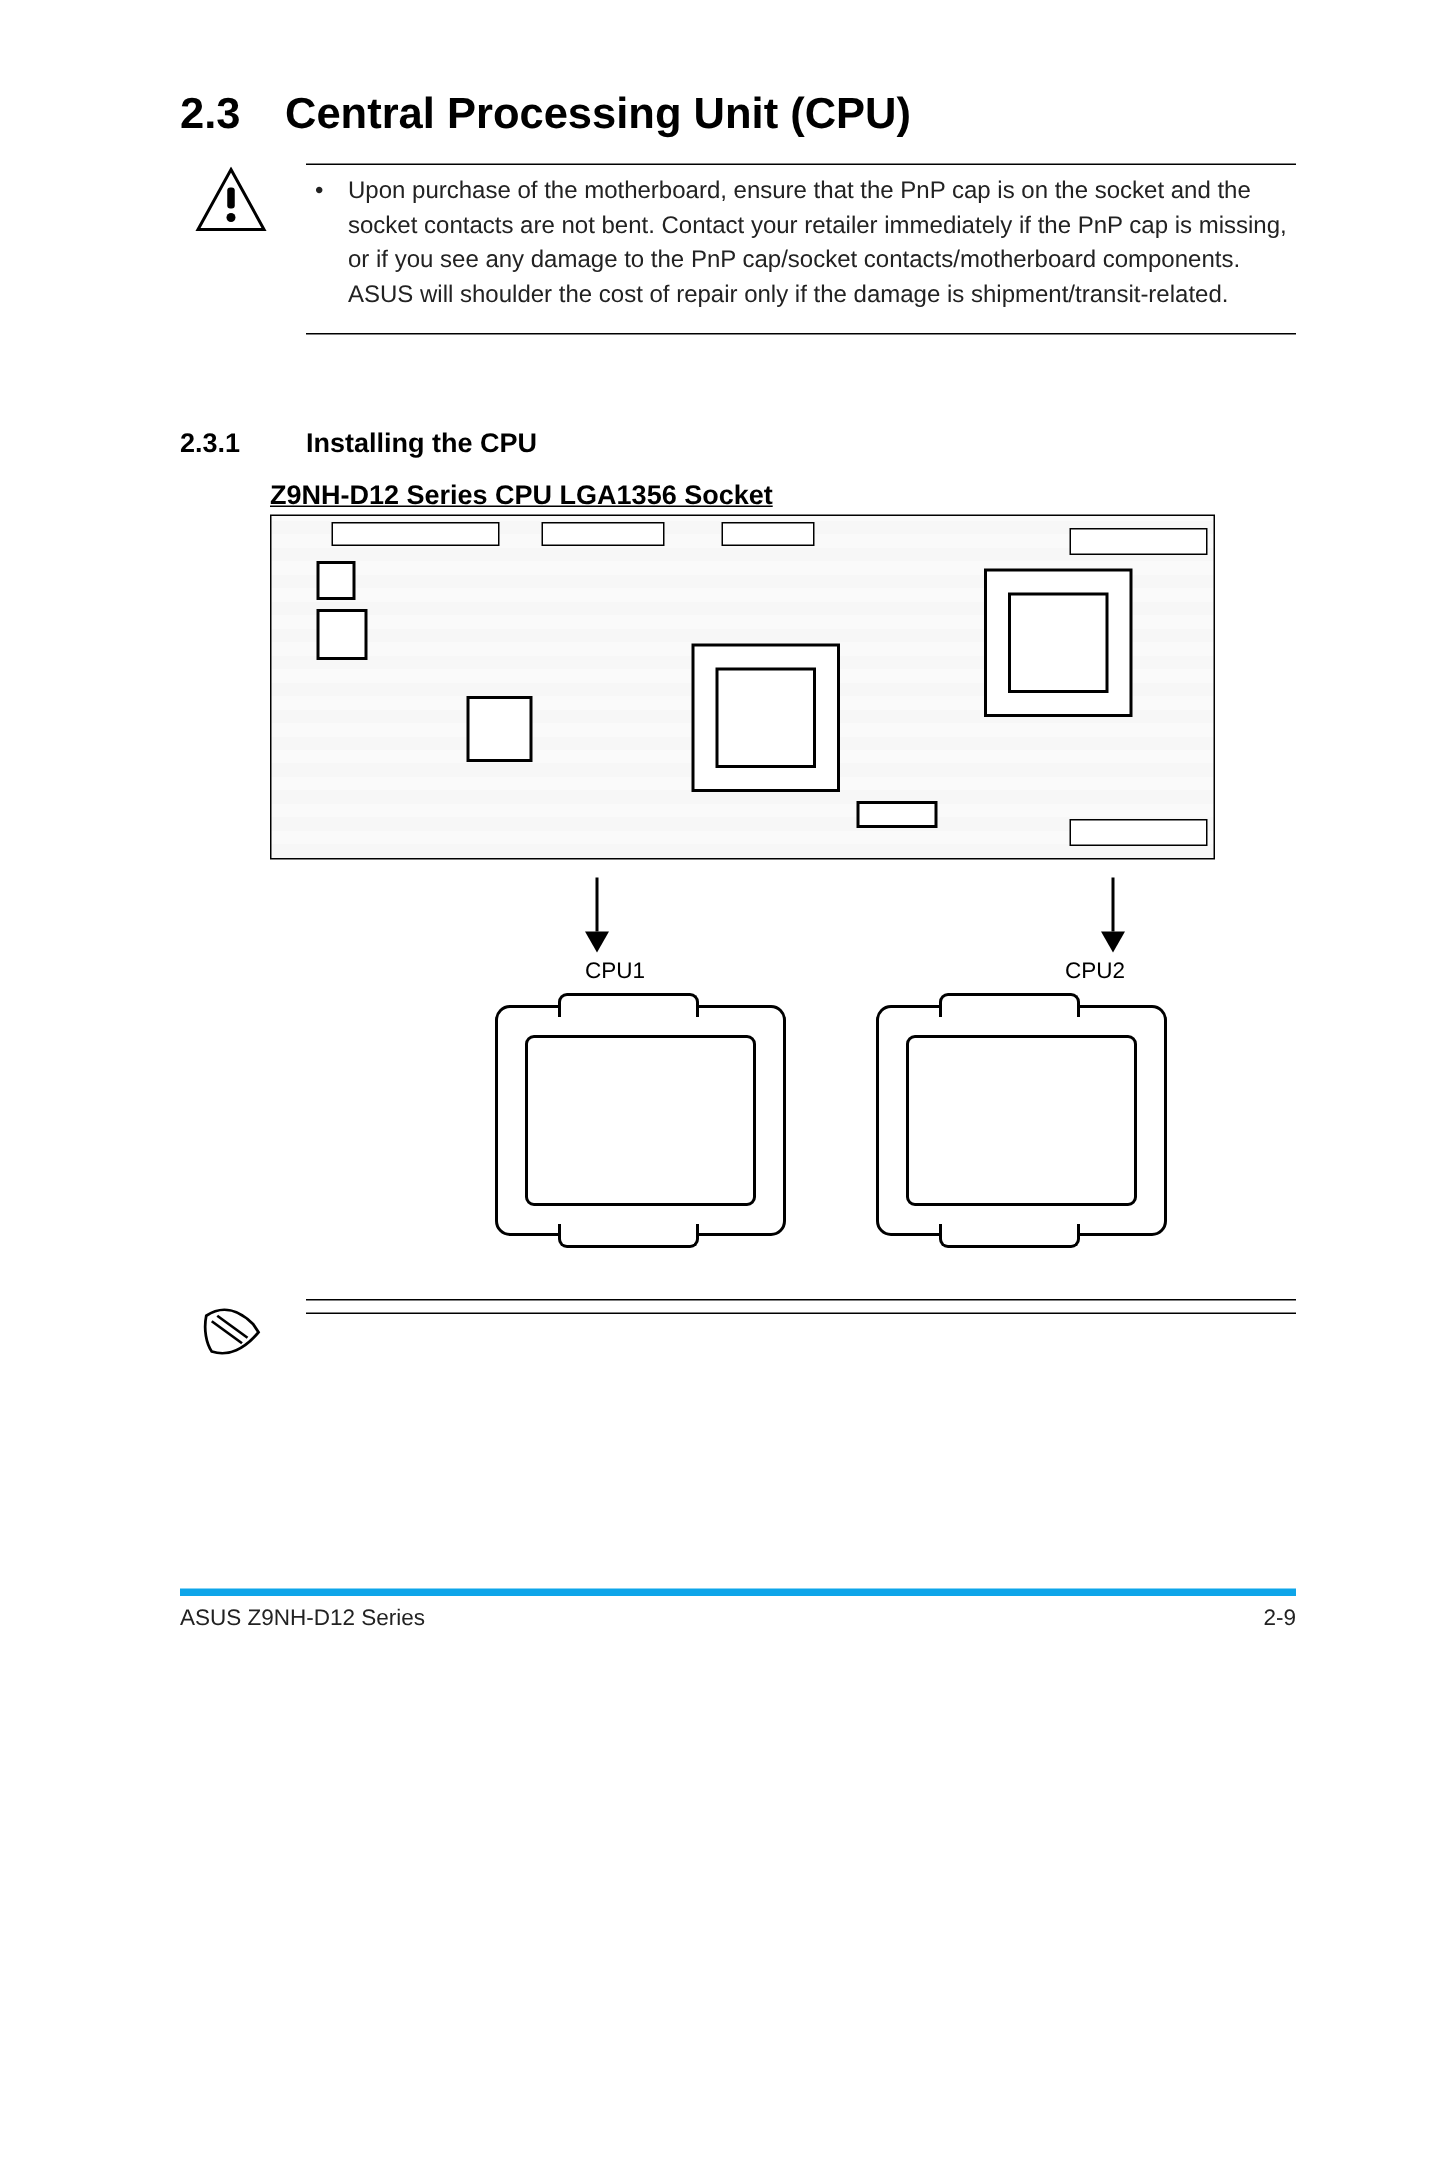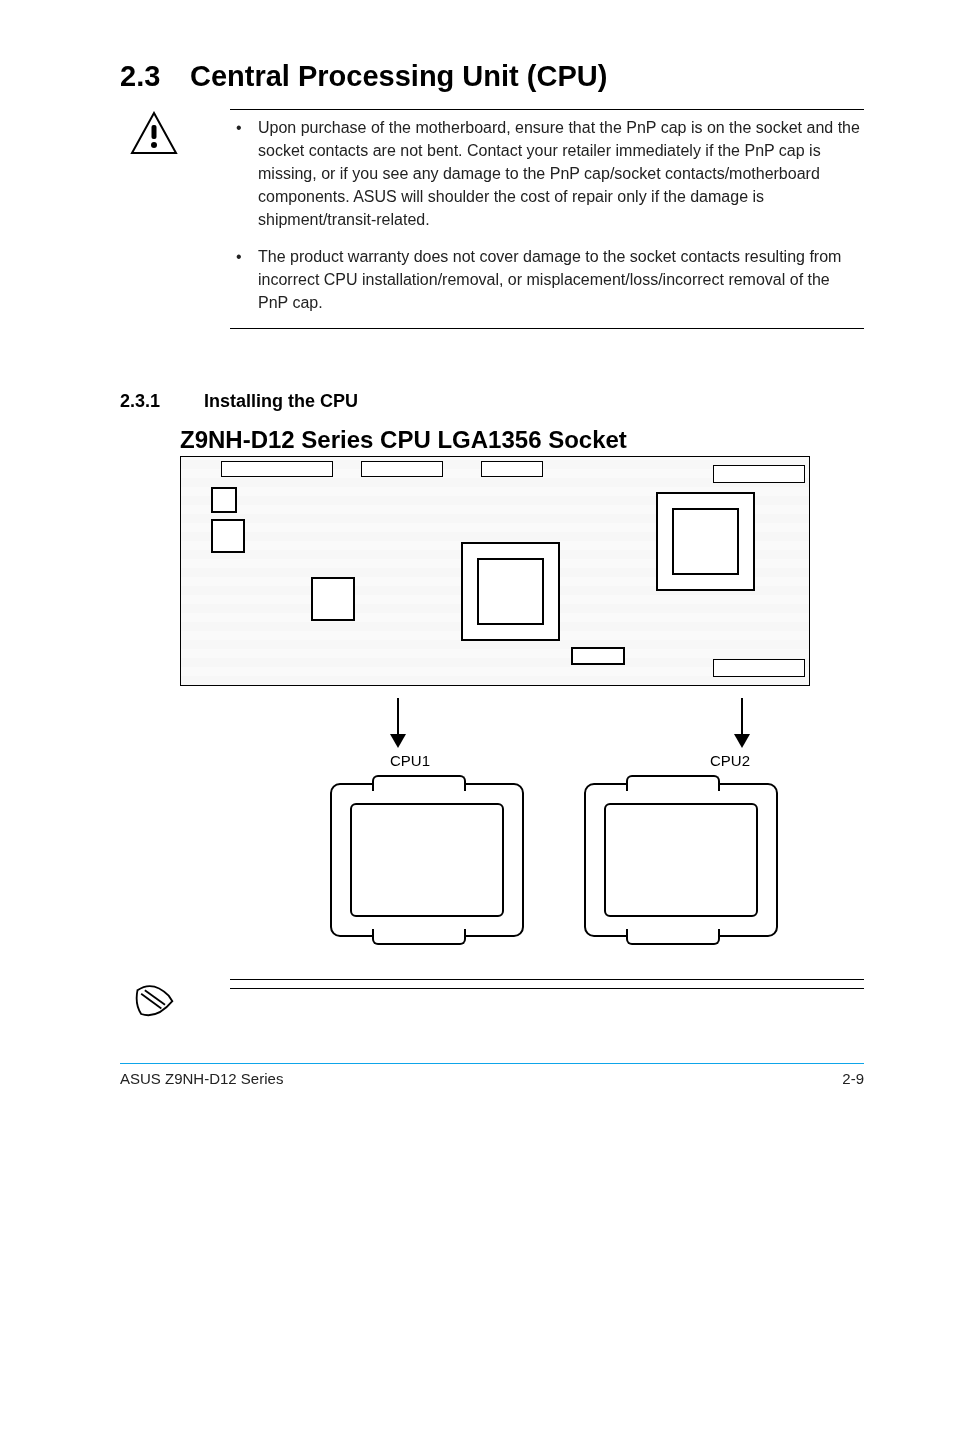--- a/index.html
+++ b/index.html
@@ -29,21 +29,21 @@
   .para {
     font-size: 18px;
     line-height: 1.45;
     margin: 0 0 12px 0;
     color: #222;
   }
   sup { font-size: 0.65em; vertical-align: super; }
 
   .note-block {
     display: flex;
-    gap: 52px;
+    gap: 26px;
     margin: 10px 0 0 10px;
   }
   .icon-col {
     width: 48px;
     flex: 0 0 48px;
     padding-top: 4px;
   }
   .content-col {
     flex: 1 1 auto;
     font-size: 16px;
@@ -73,23 +73,24 @@
     font-size: 18px;
     font-weight: bold;
     margin: 56px 0 14px 0;
   }
   .subhead .num {
     display: inline-block;
     width: 84px;
   }
 
   .diagram-title {
-    font-size: 24px;
+    font-size: 18px;
     font-weight: bold;
     margin: 0 0 2px 60px;
+    text-decoration: underline;
   }
 
   .diagram-area {
     margin-left: 60px;
     width: 630px;
   }
   .board-box {
     width: 630px;
     height: 230px;
     background:
@@ -160,21 +161,21 @@
   .socket .tab-bot {
     position: absolute; bottom: -10px; left: 40px; width: 90px; height: 14px;
     border: 2px solid #000; border-top: none; border-radius: 0 0 6px 6px; background:#fff;
   }
 
   .footer {
     position: absolute;
     left: 120px;
     right: 90px;
     bottom: 40px;
-    border-top: 1px solid #0ea5e9;
+    border-top: 5px solid #0ea5e9;
     padding-top: 6px;
     display: flex;
     justify-content: space-between;
     font-size: 15px;
     color: #222;
   }
 </style>
 </head>
 <body>
 
@@ -190,21 +191,20 @@
       <svg viewBox="0 0 48 44" width="48" height="44">
         <polygon points="24,2 46,42 2,42" fill="none" stroke="#000" stroke-width="2"></polygon>
         <rect x="21.5" y="14" width="5" height="14" rx="2" fill="#000"></rect>
         <circle cx="24" cy="34" r="3" fill="#000"></circle>
       </svg>
     </div>
     <div class="content-col">
       <hr class="rule-thin">
       <ul class="bullets">
         <li><span>Upon purchase of the motherboard, ensure that the PnP cap is on the socket and the socket contacts are not bent. Contact your retailer immediately if the PnP cap is missing, or if you see any damage to the PnP cap/socket contacts/motherboard components. ASUS will shoulder the cost of repair only if the damage is shipment/transit-related.</span></li>
-        <li><span>The product warranty does not cover damage to the socket contacts resulting from incorrect CPU installation/removal, or misplacement/loss/incorrect removal of the PnP cap.</span></li>
       </ul>
       <hr class="rule-thin">
     </div>
   </div>
 
   <h3 class="subhead">
     <span class="num">2.3.1</span><span>Installing the CPU</span>
   </h3>
 
   <div class="diagram-title">Z9NH-D12 Series CPU LGA1356 Socket</div>

